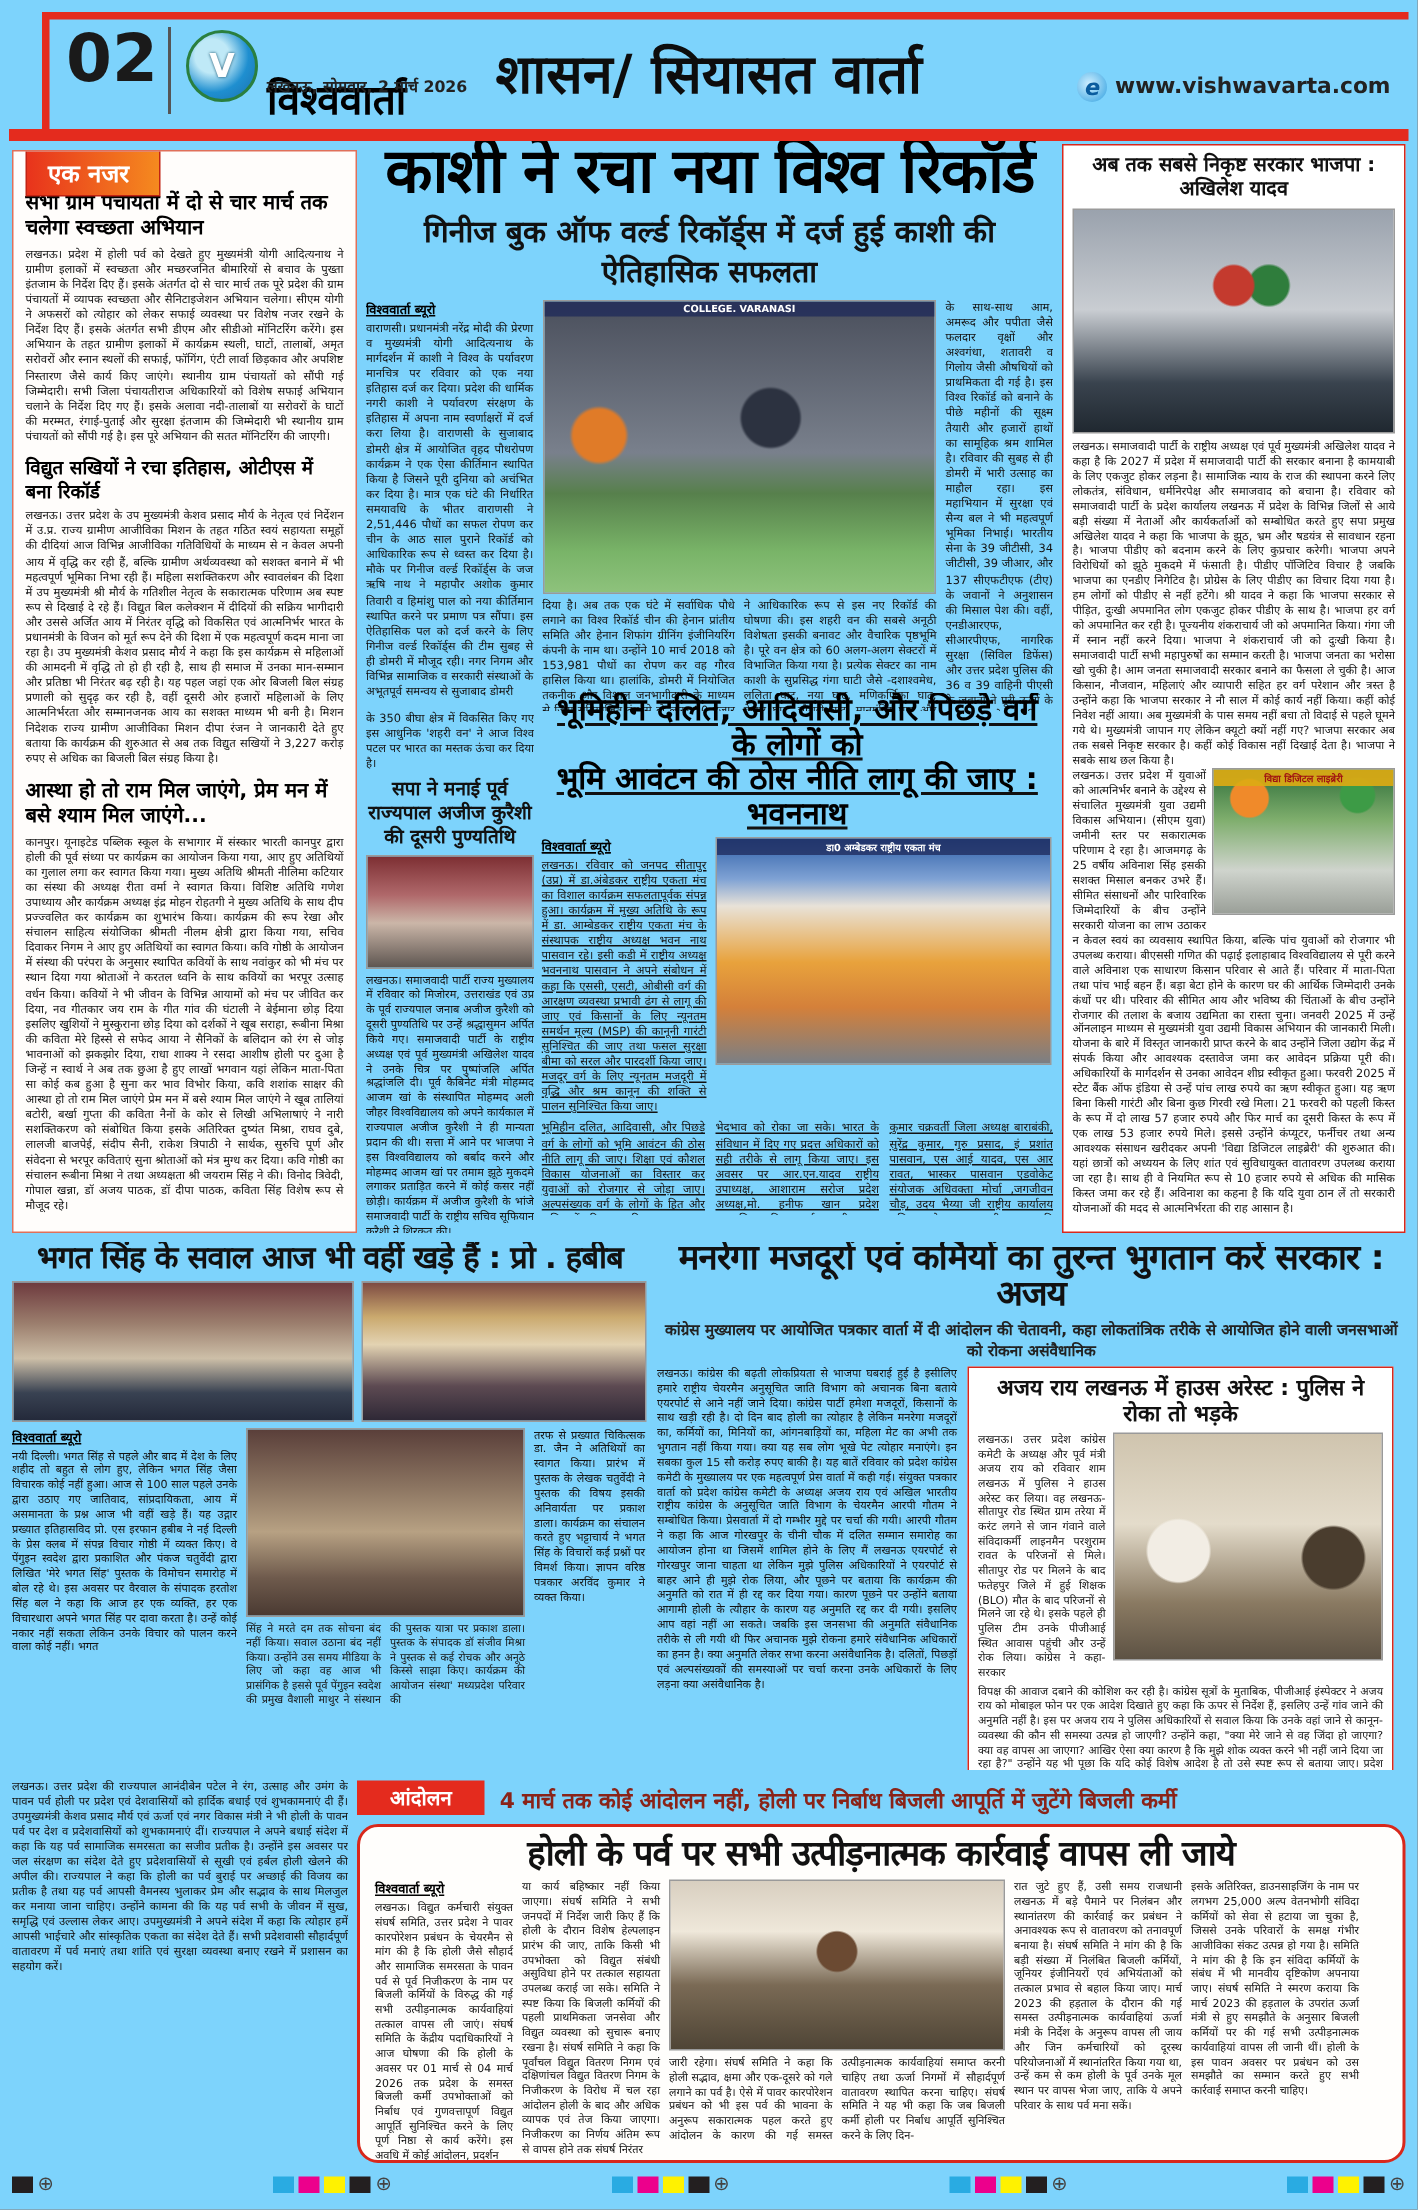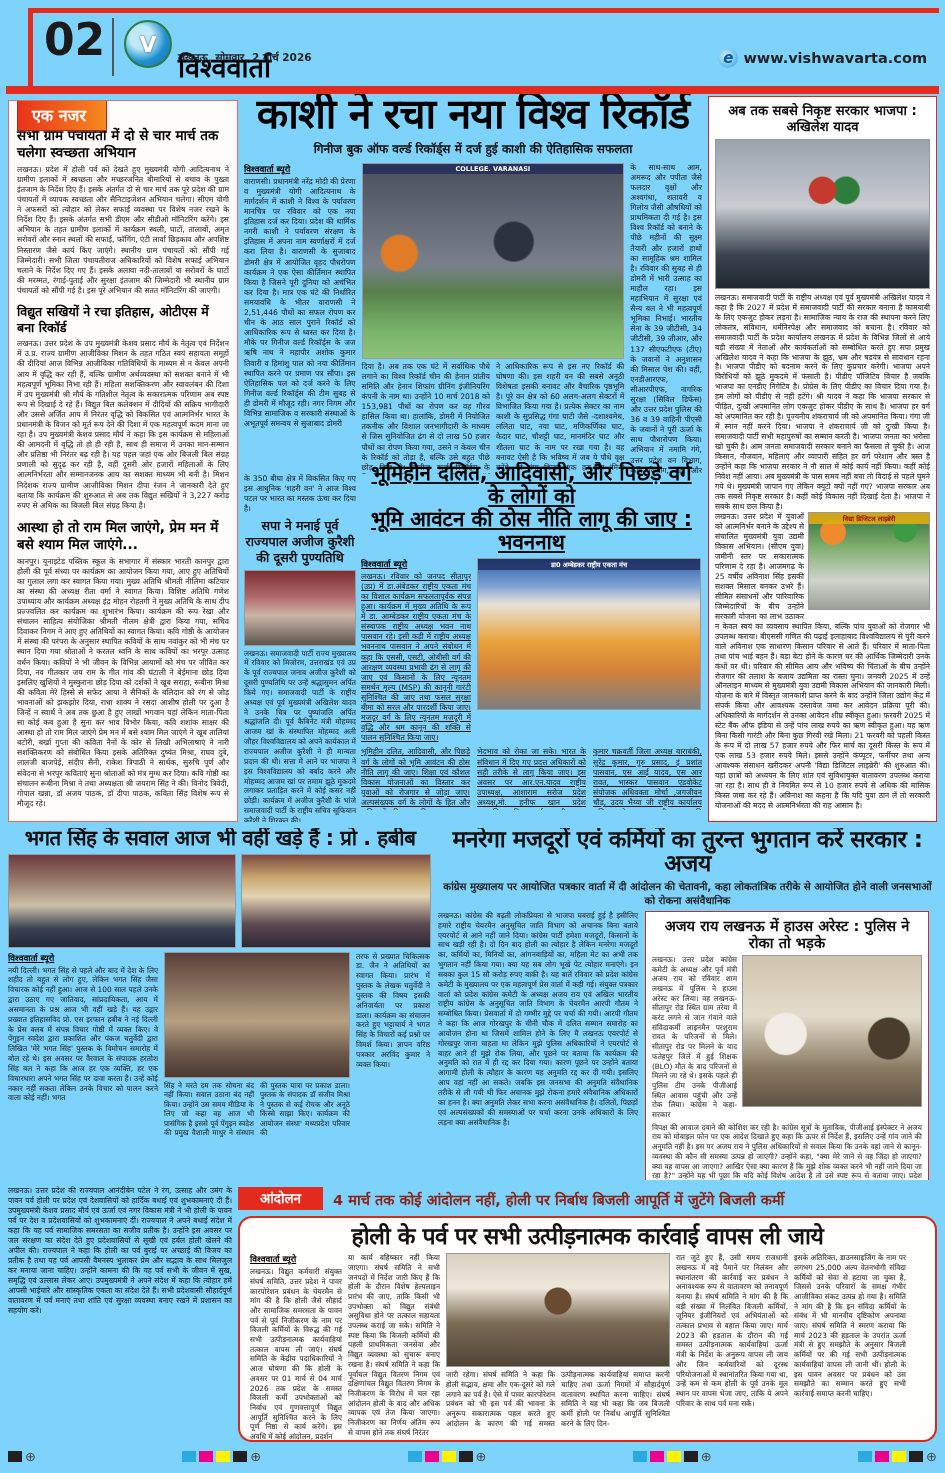--- a/index.html
+++ b/index.html
@@ -33,21 +33,21 @@
   
   .sidebar{left:8px;top:100px;width:230px;height:722px;border:1.5px solid #e0705a;padding:10px 8px 6px 8px;
            box-sizing:border-box;overflow:hidden;background:#fffdfb;}
   .ek-tab{position:absolute;left:8px;top:-1px;padding:3px 20px 4px 14px;color:#fff;font-size:16px;font-weight:800;
           background:linear-gradient(90deg,#e8331c,#f58a1f);border:1px solid #c22313;}
   .sb-head{font-size:13.5px;font-weight:800;line-height:1.25;margin:8px 0 4px 0;color:#000;}
   .sb-head2{font-size:12.5px;font-weight:800;line-height:1.25;margin:8px 0 4px 0;color:#000;}
   
   .main-art{left:244px;top:94px;width:458px;height:380px;overflow:hidden;}
   .main-hl{font-size:41px;font-weight:900;text-align:center;line-height:1.02;color:#000;letter-spacing:-1px;}
-  .main-sub{font-size:12px;font-weight:700;text-align:center;margin-top:4px;color:#111;}
+  .main-sub{font-size:20px;font-weight:700;text-align:center;margin-top:4px;color:#111;}
   .main-cols{display:flex;gap:6px;margin-top:6px;}
   .mc1{width:112px;}
   .mcm{width:264px;}
   .mc3{width:72px;}
   .main-photo{height:194px;background:
      radial-gradient(circle at 14% 46%,#e07b28 0 7%,transparent 8%),
      radial-gradient(circle at 58% 40%,#2c3240 0 10%,transparent 11%),
      linear-gradient(180deg,#4a4f5c 0%,#79808c 52%,#57804c 66%,#79b468 86%,#8ec27c 100%);}
   .mcm-txt{margin-top:3px;column-count:2;column-gap:6px;}
   
@@ -134,20 +134,21 @@
 
 <div id="page">
 
   <div class="abs hdr-topline"></div>
   <div class="abs hdr-leftline"></div>
   <div class="abs pagenum">02</div>
   <div class="abs hdr-div"></div>
   <div class="abs logo">V</div>
   <div class="abs masthead">विश्ववार्ता</div>
   <div class="abs hdr-date">लखनऊ,  सोमवार, 2 मार्च 2026</div>
+  <div class="abs section-title">शासन/ सियासत वार्ता</div>
   <div class="abs website">
     <span class="e-icon">e</span>
     <span>www.vishwavarta.com</span>
   </div>
   <div class="abs hdr-bar"></div>
 
   <div class="abs sidebar">
     <div class="ek-tab">एक नजर</div>
     <div class="sb-head" style="margin-top:16px">सभी ग्राम पंचायतों में दो से चार मार्च तक चलेगा स्वच्छता अभियान</div>
     <div class="art-body">लखनऊ। प्रदेश में होली पर्व को देखते हुए मुख्यमंत्री योगी आदित्यनाथ ने ग्रामीण इलाकों में स्वच्छता और मच्छरजनित बीमारियों से बचाव के पुख्ता इंतजाम के निर्देश दिए हैं। इसके अंतर्गत दो से चार मार्च तक पूरे प्रदेश की ग्राम पंचायतों में व्यापक स्वच्छता और सैनिटाइजेशन अभियान चलेगा। सीएम योगी ने अफसरों को त्योहार को लेकर सफाई व्यवस्था पर विशेष नजर रखने के निर्देश दिए हैं। इसके अंतर्गत सभी डीएम और सीडीओ मॉनिटरिंग करेंगे। इस अभियान के तहत ग्रामीण इलाकों में कार्यक्रम स्थली, घाटों, तालाबों, अमृत सरोवरों और स्नान स्थलों की सफाई, फॉगिंग, एंटी लार्वा छिड़काव और अपशिष्ट निस्तारण जैसे कार्य किए जाएंगे। स्थानीय ग्राम पंचायतों को सौंपी गई जिम्मेदारी। सभी जिला पंचायतीराज अधिकारियों को विशेष सफाई अभियान चलाने के निर्देश दिए गए हैं। इसके अलावा नदी-तालाबों या सरोवरों के घाटों की मरम्मत, रंगाई-पुताई और सुरक्षा इंतजाम की जिम्मेदारी भी स्थानीय ग्राम पंचायतों को सौंपी गई है। इस पूरे अभियान की सतत मॉनिटरिंग की जाएगी।</div>

